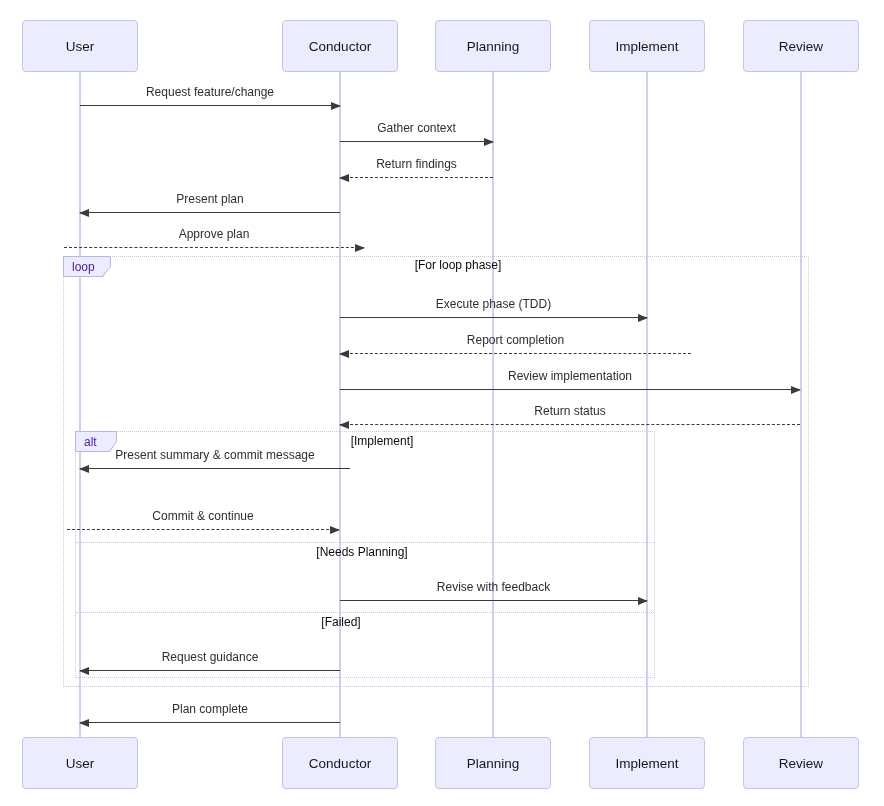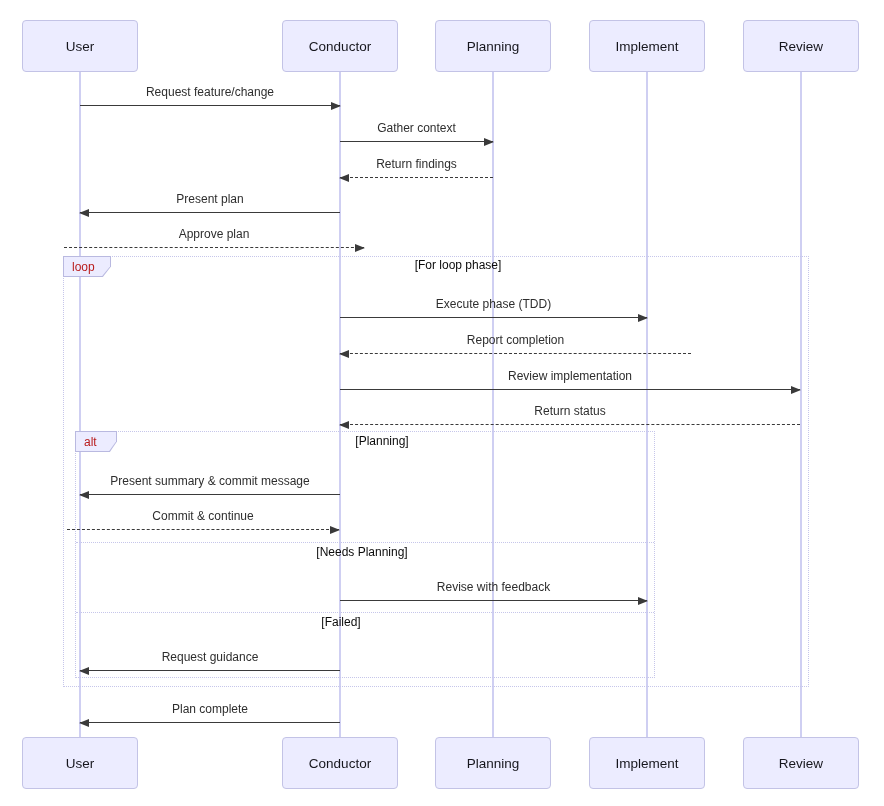--- a/index.html
+++ b/index.html
@@ -87,21 +87,21 @@
     position: absolute; inset: 1px;
     background: #ECECFF;
     clip-path: polygon(0 0, 100% 0, 100% 50%, 83% 100%, 0 100%);
   }
   .frame-tab .tab-label {
     position: absolute; inset: 0;
     display: flex; align-items: center;
     padding-left: 9px;
     font-size: 12px;
     font-weight: 500;
-    color: #b91c1c;
+    color: #4c1d95;
   }
   .frame-cond {
     position: absolute;
     text-align: center;
     font-size: 12px;
     font-weight: 500;
     color: #0b0b0b;
     white-space: nowrap;
   }
 </style>
@@ -123,21 +123,21 @@
     <span class="tab-label">loop</span>
   </div>
   <div class="frame-cond" style="left:358px; top:258px; width:200px;">[For loop phase]</div>
 
   <div class="frame" style="left:75px; top:431px; width:580px; height:247px;"></div>
   <div class="frame-tab" style="left:75px; top:431px; width:42px; height:21px;">
     <div class="tab-outer"></div>
     <div class="tab-inner"></div>
     <span class="tab-label">alt</span>
   </div>
-  <div class="frame-cond" style="left:302px; top:434px; width:160px;">[Planning]</div>
+  <div class="frame-cond" style="left:302px; top:434px; width:160px;">[Implement]</div>
   <div class="frame-divider" style="left:76px; top:542px; width:578px;"></div>
   <div class="frame-cond" style="left:262px; top:545px; width:200px;">[Needs Planning]</div>
   <div class="frame-divider" style="left:76px; top:612px; width:578px;"></div>
   <div class="frame-cond" style="left:261px; top:615px; width:160px;">[Failed]</div>
 
   <div class="msg" style="left:80px; top:84px; width:260px;">
     <div class="lbl">Request feature/change</div>
     <div class="line"></div>
     <div class="arr right"></div>
   </div>
@@ -183,21 +183,21 @@
     <div class="line dashed"></div>
     <div class="arr left"></div>
   </div>
 
   <div class="msg" style="left:340px; top:368px; width:460px;">
     <div class="lbl">Review implementation</div>
     <div class="line"></div>
     <div class="arr right"></div>
   </div>
 
-  <div class="msg" style="left:80px; top:473px; width:260px;">
+  <div class="msg" style="left:80px; top:447px; width:260px;padding-left:10px;">
     <div class="lbl">Present summary &amp; commit message</div>
     <div class="line"></div>
     <div class="arr left"></div>
   </div>
 
   <div class="msg" style="left:67px; top:508px; width:272px;">
     <div class="lbl">Commit &amp; continue</div>
     <div class="line dashed"></div>
     <div class="arr right"></div>
   </div>

